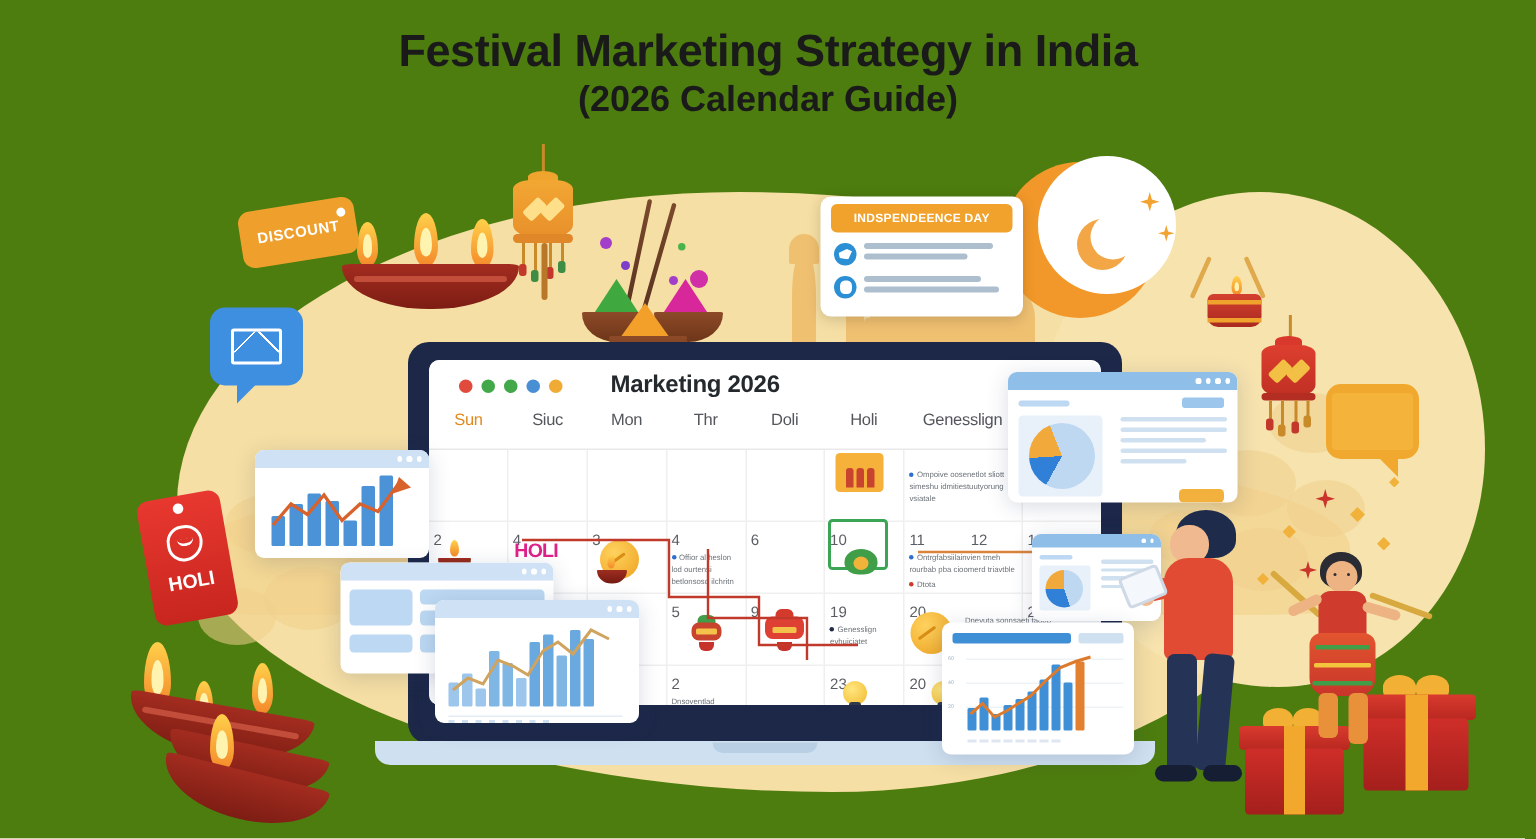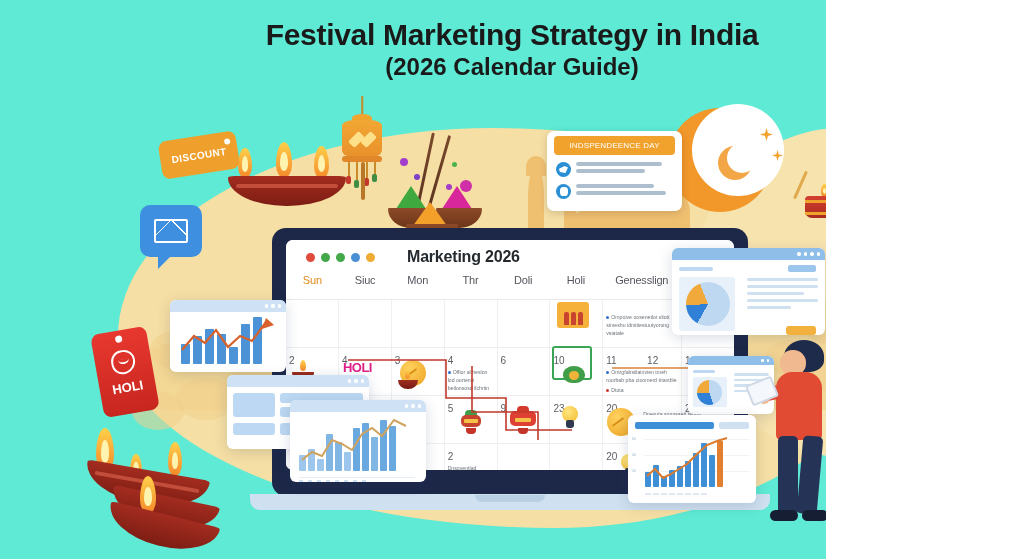--- a/index.html
+++ b/index.html
@@ -1,18 +1,18 @@
 <!DOCTYPE html>
 <html><head>
 <meta charset="utf-8">
 <style>
   * { box-sizing: border-box; margin:0; padding:0; }
   html,body { width:1024px; height:559px; overflow:hidden; background:#ffffff;
               font-family:"Liberation Sans", sans-serif; }
-  #stage { position:relative; width:826px; height:559px; background:#5eead4; overflow:hidden; }
+  #stage { position:relative; width:1024px; height:559px; background:#4d7c0f; overflow:hidden; }
 
   
   .title-wrap { position:absolute; left:0; top:18px; width:1024px; text-align:center; z-index:60; }
   .title-main { font-size:30px; font-weight:bold; color:#1a1a1a; letter-spacing:-0.3px; line-height:1.12; }
   .title-sub  { font-size:24px; font-weight:bold; color:#1a1a1a; line-height:1.25; }
 
   
   .blob { position:absolute; border-radius:50%; }
   .blob-main { left:118px; top:128px; width:780px; height:400px;
                background:#f6dfa4; border-radius:48% 52% 44% 56% / 52% 46% 54% 48%; }
@@ -98,21 +98,21 @@
   .cres { position:relative; border-radius:50%; background:#f2982a; }
   .cres::after{ content:""; position:absolute; border-radius:50%; background:#fff; }
   .star4 { position:absolute; background:#f2a433;
            clip-path:polygon(50% 0,61% 39%,100% 50%,61% 61%,50% 100%,39% 61%,0 50%,39% 39%); }
 
   
   .indep-card { position:absolute; left:547px; top:131px; width:135px; height:80px;
                 background:#fff; border-radius:7px; box-shadow:0 2px 9px rgba(0,0,0,.16); z-index:50;
                 padding:0; overflow:hidden; }
   .indep-hdr { height:19px; margin:5px 7px 0 7px; background:#f0a22c; border-radius:4px;
-               color:#fff; font-size:8px; font-weight:normal; display:flex; align-items:center;
+               color:#fff; font-size:8px; font-weight:bold; display:flex; align-items:center;
                justify-content:center; letter-spacing:.2px; filter:blur(.25px); }
   .indep-row { display:flex; align-items:flex-start; gap:5px; margin:7px 8px 0 9px; }
   .indep-ico { width:15px; height:15px; border-radius:50%; background:#2a8fd4; flex:none;
                position:relative; }
   .indep-ico.tw::after{ content:""; position:absolute; left:3px; top:4px; width:9px; height:7px;
                background:#fff; clip-path:polygon(0 38%,62% 0,100% 22%,72% 100%,10% 86%); }
   .indep-ico.fb::after{ content:""; position:absolute; left:3.5px; top:3px; width:8px; height:9px;
                background:#fff; border-radius:40%; }
   .indep-lines { flex:1; }
   .indep-ln { height:4px; background:#9fb4c6; border-radius:2px; margin-bottom:3px; filter:blur(.5px); opacity:.85; }
@@ -578,20 +578,26 @@
             </div>
             <div class="cal-cell">
               <span class="cal-num">10</span>
               <div class="hl-green"></div>
               <div class="ganesh" style="left:12px;top:14px;">
                 <div class="g-b"></div>
                   <div class="g-f"></div>
               </div>
             </div>
             <div class="cal-cell">
+              <span class="cal-num">19</span>
+              <div class="note">
+                <span class="note-dot" style="background:#1f2a44"></span><span>Genesslign evhuiciatet</span>
+              </div>
+            </div>
+            <div class="cal-cell">
               <span class="cal-num">23</span>
               <div class="bulb" style="left:12px;top:10px;">
                 <div class="glass"></div>
                   <div class="base"></div>
               </div>
               
             </div>
           </div>
 
           <div class="cal-col" style="flex:1.5">

